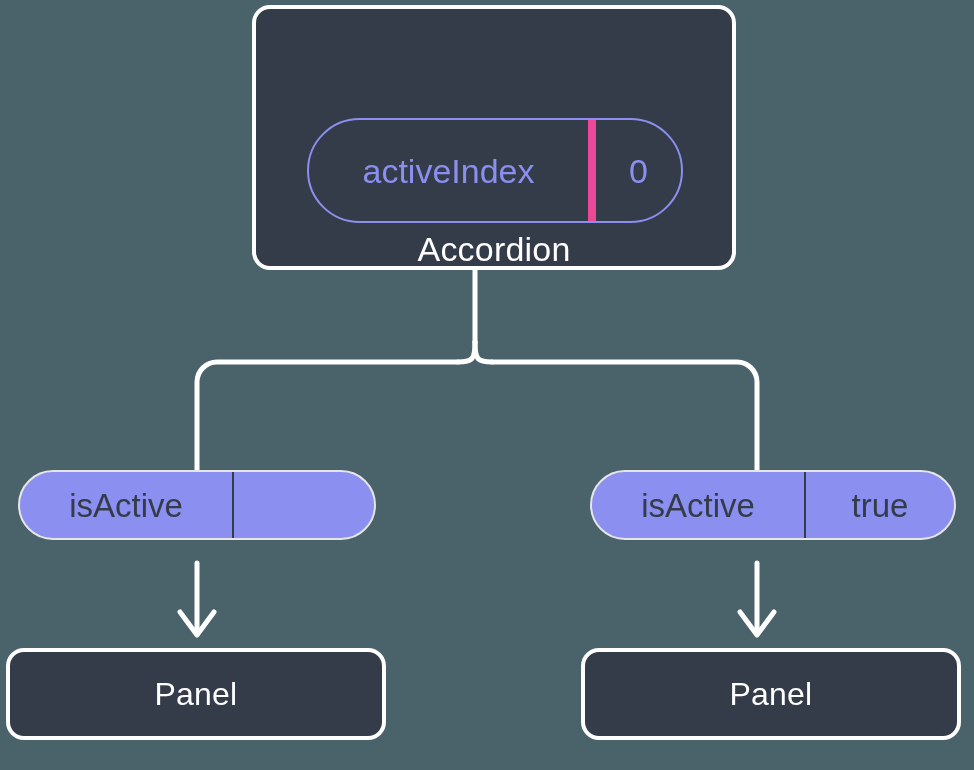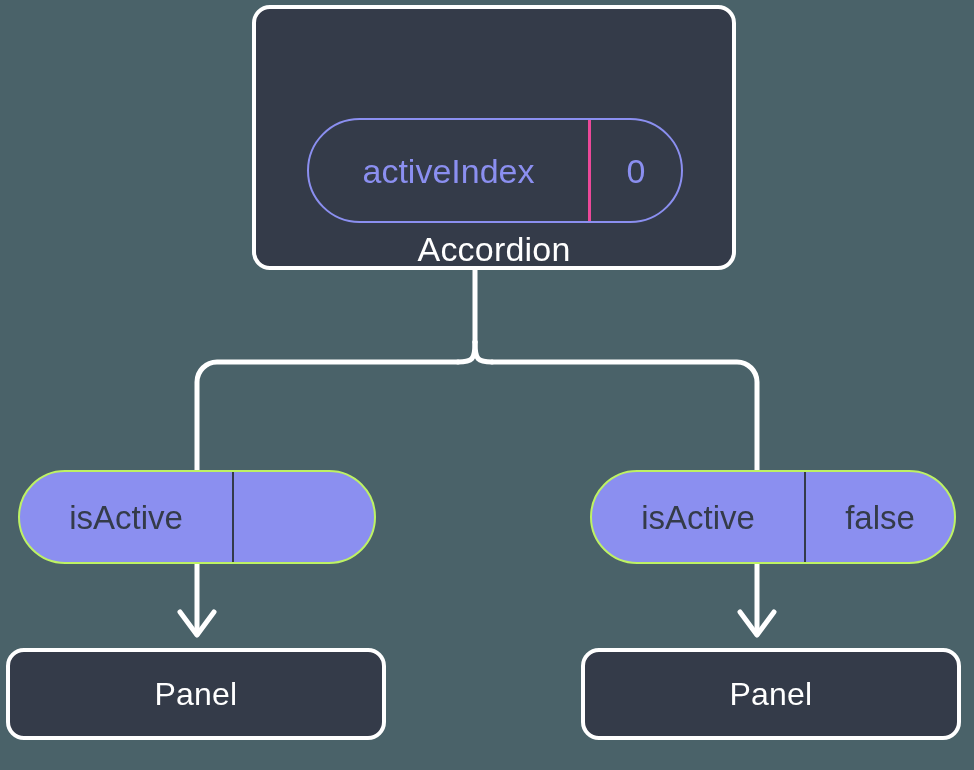--- a/index.html
+++ b/index.html
@@ -91,33 +91,33 @@
     top: 118px;
     width: 376px;
     height: 105px;
     border: 2px solid #8b8ff0;
     background: transparent;
   }
   #state-pill .pill-key {
     flex: 0 0 279px;
     color: #8b8ff0;
     font-size: 34px;
-    border-right: 3px solid #ec4899;
+    border-right: 8px solid #ec4899;
   }
   #state-pill .pill-val {
     flex: 1 1 auto;
     color: #8b8ff0;
     font-size: 34px;
   }
 
   
   .prop-pill {
-    height: 94px;
+    height: 70px;
     background: #8b8ff0;
-    border: 2px solid #bef264;
+    border: 2px solid #e5e5e5;
   }
   .prop-pill .pill-key,
   .prop-pill .pill-val {
     color: #343b49;
     font-size: 33px;
   }
   .prop-pill .pill-key {
     border-right: 2px solid #343b49;
   }
 
@@ -164,20 +164,20 @@
   <div class="pill prop-pill" id="prop-pill-left">
     <div class="pill-key">isActive</div>
   </div>
 
   <div class="node-box panel-box" id="panel-left">
     <div class="node-title">Panel</div>
   </div>
 
   <div class="pill prop-pill" id="prop-pill-right">
     <div class="pill-key">isActive</div>
-    <div class="pill-val">false</div>
+    <div class="pill-val">true</div>
   </div>
 
   <div class="node-box panel-box" id="panel-right">
     <div class="node-title">Panel</div>
   </div>
 
 </div>
 
 </body></html>

